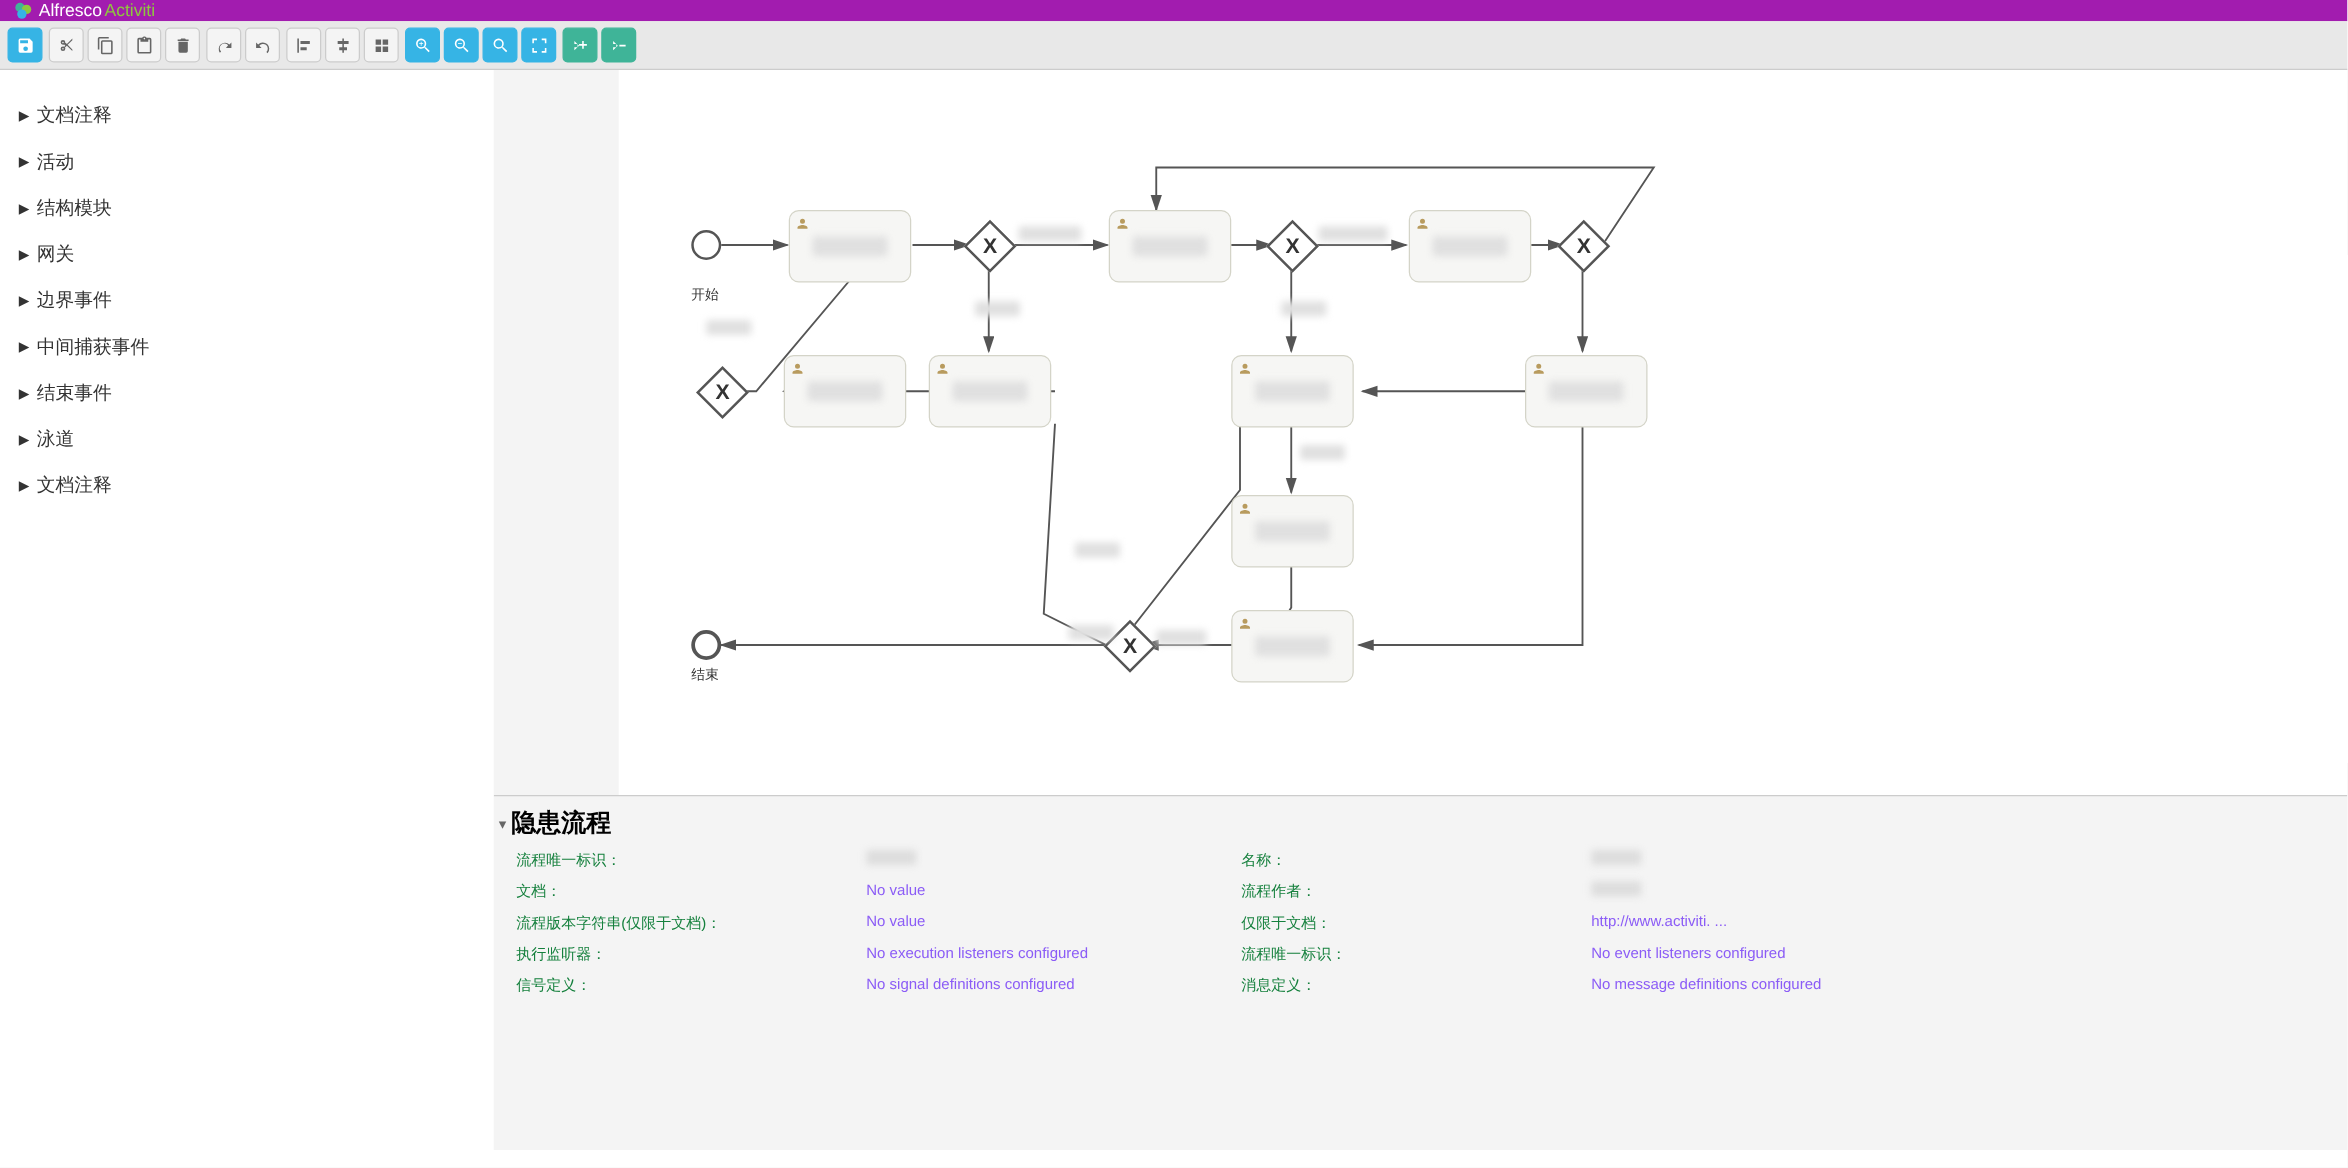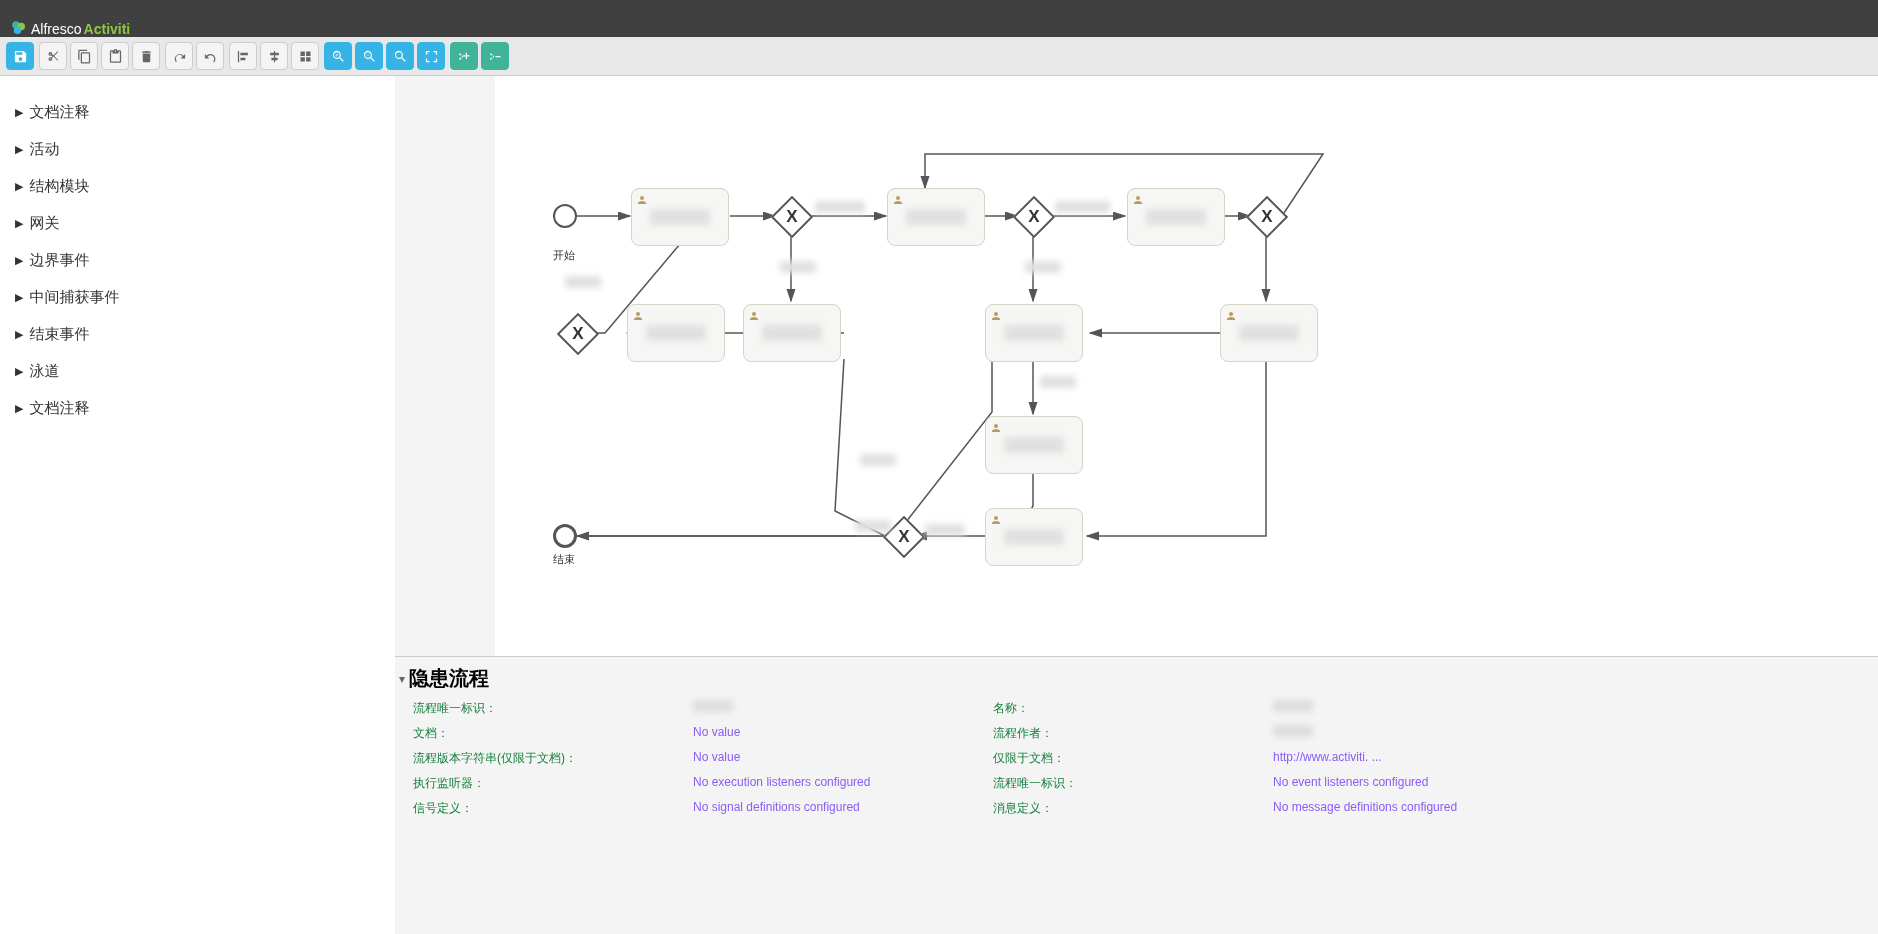--- a/index.html
+++ b/index.html
@@ -1,21 +1,21 @@
 <!DOCTYPE html>
 <html><head>
 <meta charset="utf-8">
 <style>
 *{box-sizing:border-box;margin:0;padding:0;font-family:Arial,"Microsoft YaHei",sans-serif}
 body{background:#fff;overflow:hidden}
-.header{background:#404040;height:37px;display:flex;align-items:flex-end;padding:0 10px}
+.header{background:#a21caf;height:17px;display:flex;align-items:flex-start;padding:0 10px}
 .logo-icon{width:18px;height:18px;margin-right:3px;position:relative}
 .logo-icon svg{width:18px;height:18px}
 .brand1{color:#fff;font-size:14px;font-weight:300}
-.brand2{color:#8fc63f;font-size:14px;font-weight:700;margin-left:2px}
+.brand2{color:#8fc63f;font-size:14px;font-weight:400;margin-left:2px}
 .toolbar{background:#e8e8e8;padding:5px 6px;display:flex;gap:5px;border-bottom:1px solid #ccc}
 .tgroup{display:flex;gap:3px}
 .tbtn{width:28px;height:28px;border:1px solid #ccc;border-radius:4px;background:#f4f4f4;display:flex;align-items:center;justify-content:center;cursor:pointer;color:#666}
 .tbtn.primary{background:#36b4e5;border-color:#36b4e5;color:#fff}
 .tbtn.green{background:#3fb498;border-color:#3fb498;color:#fff}
 .tbtn svg{width:15px;height:15px}
 .main{display:flex;height:calc(100vh - 70px)}
 .sidebar{width:395px;padding:18px 15px;background:#fff}
 .side-item{display:flex;align-items:center;font-size:15px;padding:9px 0;cursor:pointer;color:#333}
 .side-item .caret{margin-right:6px;font-size:11px}

